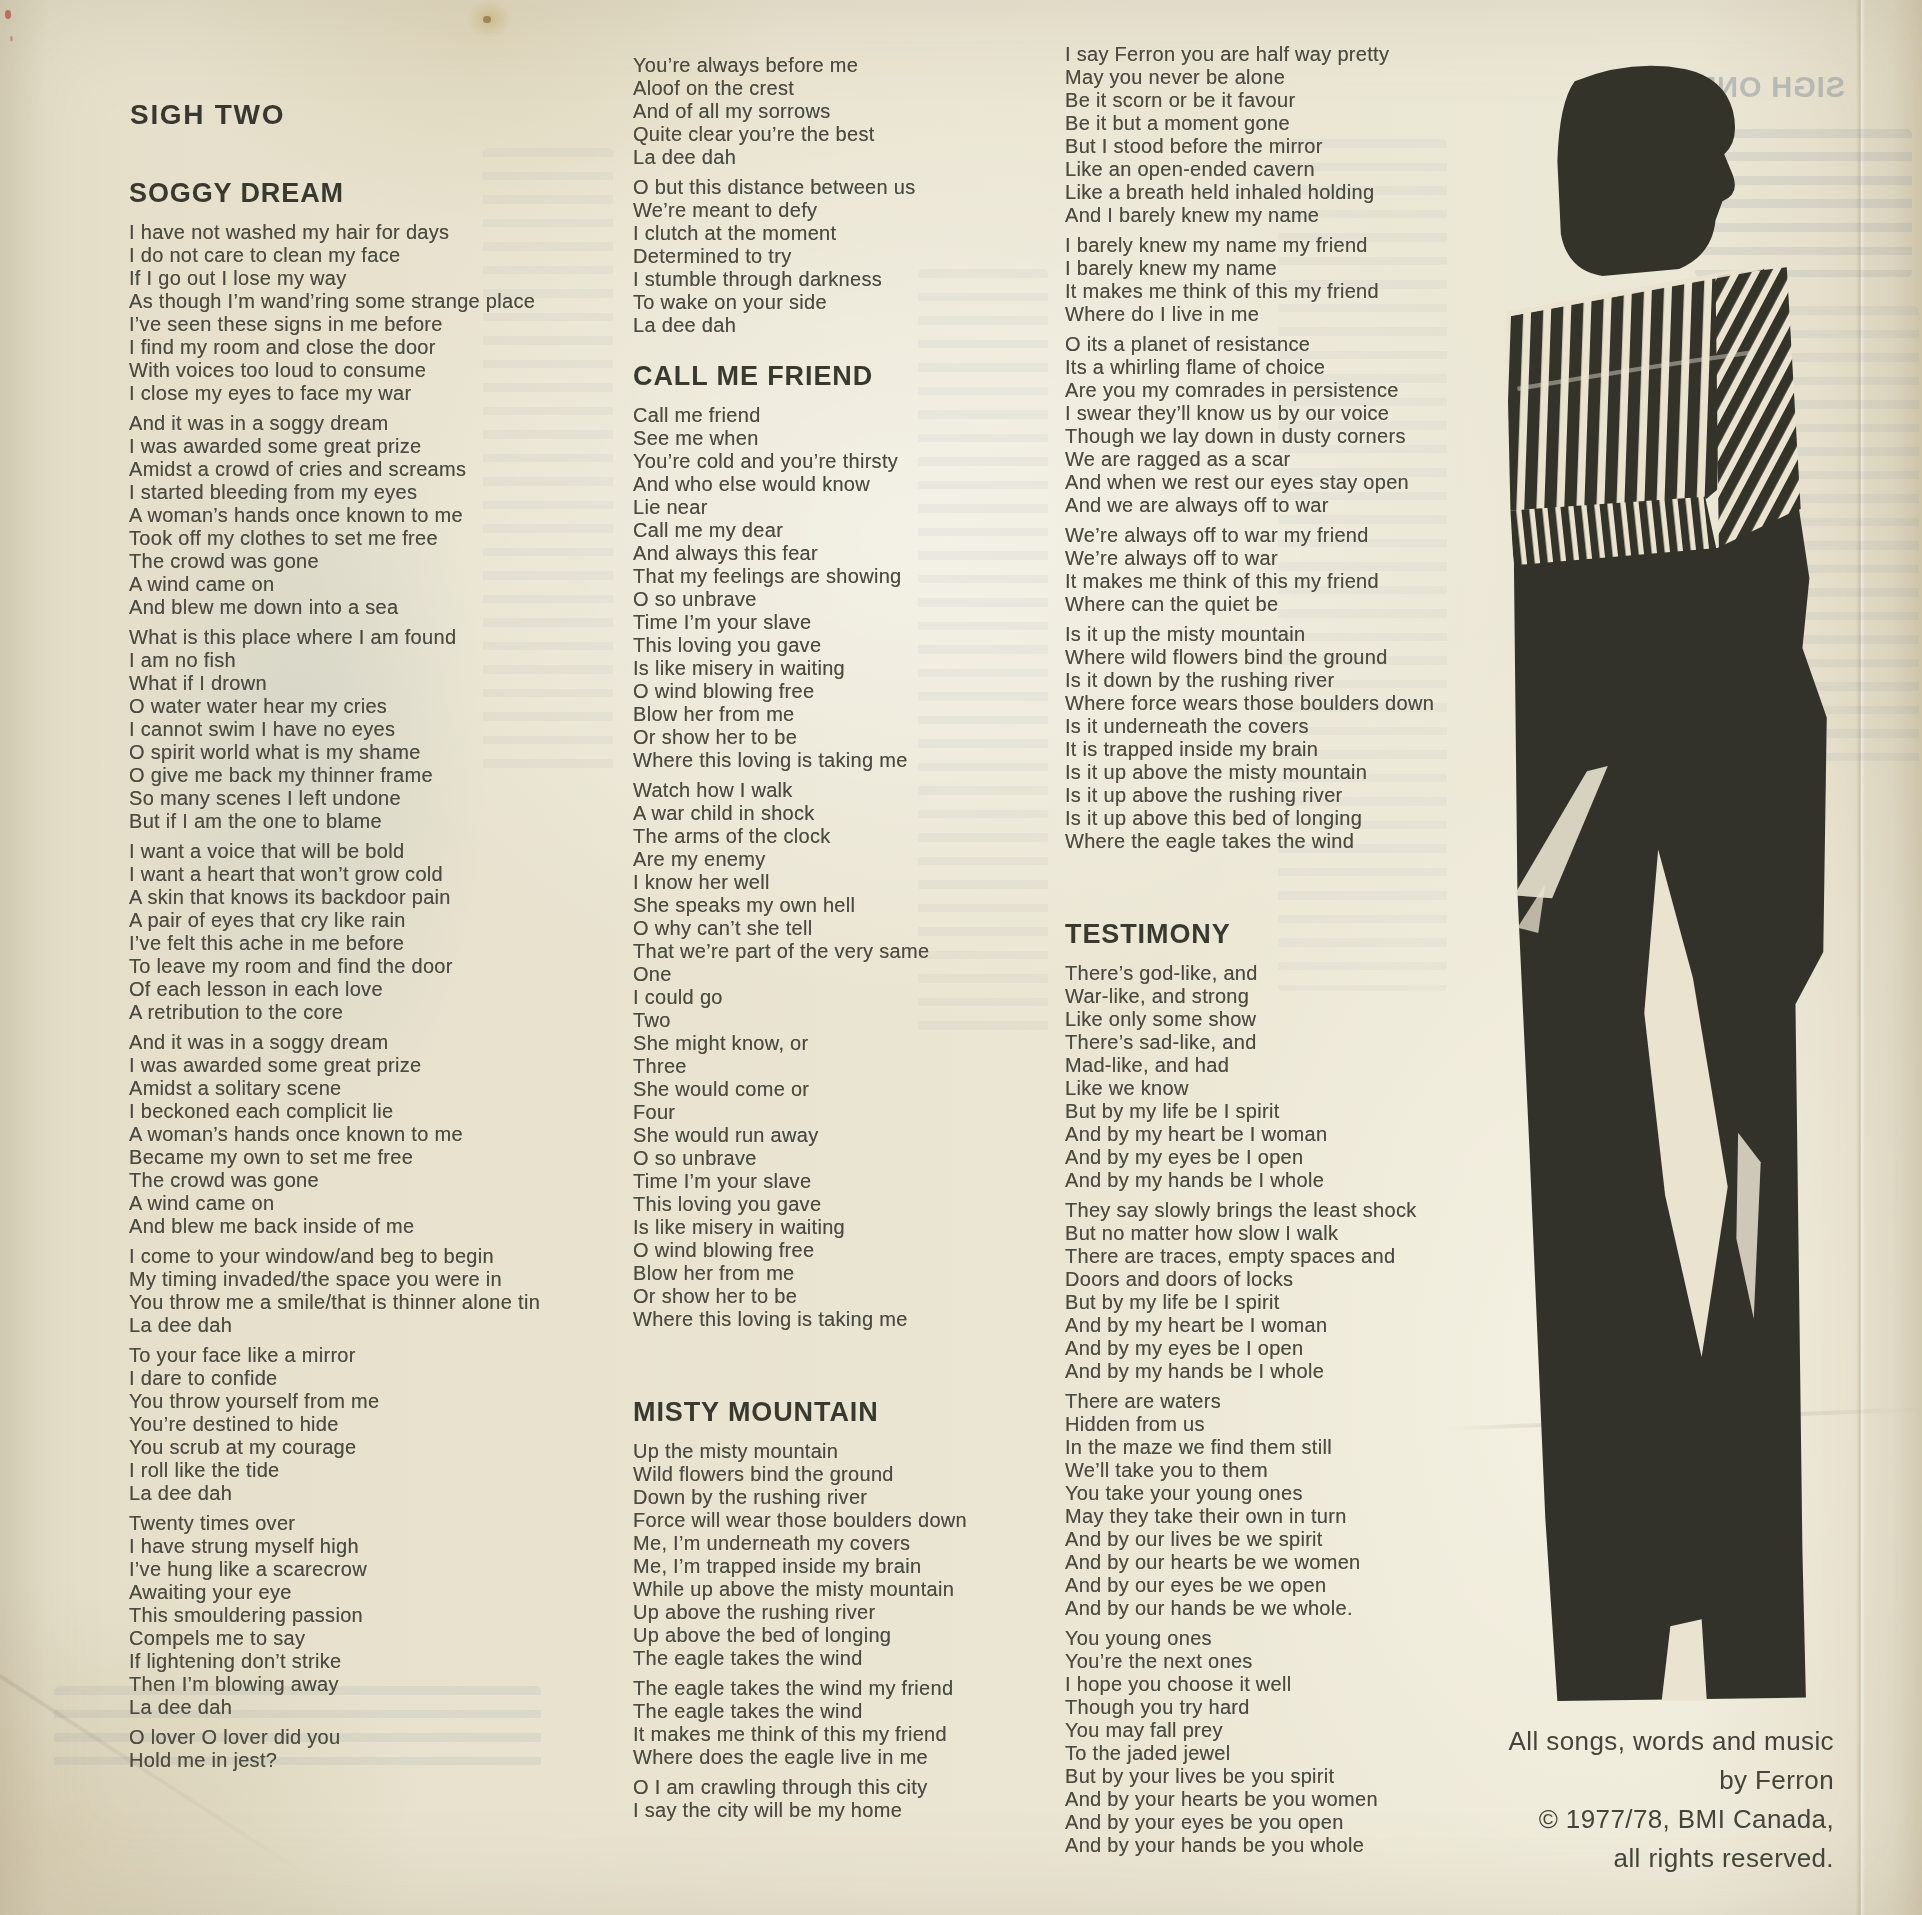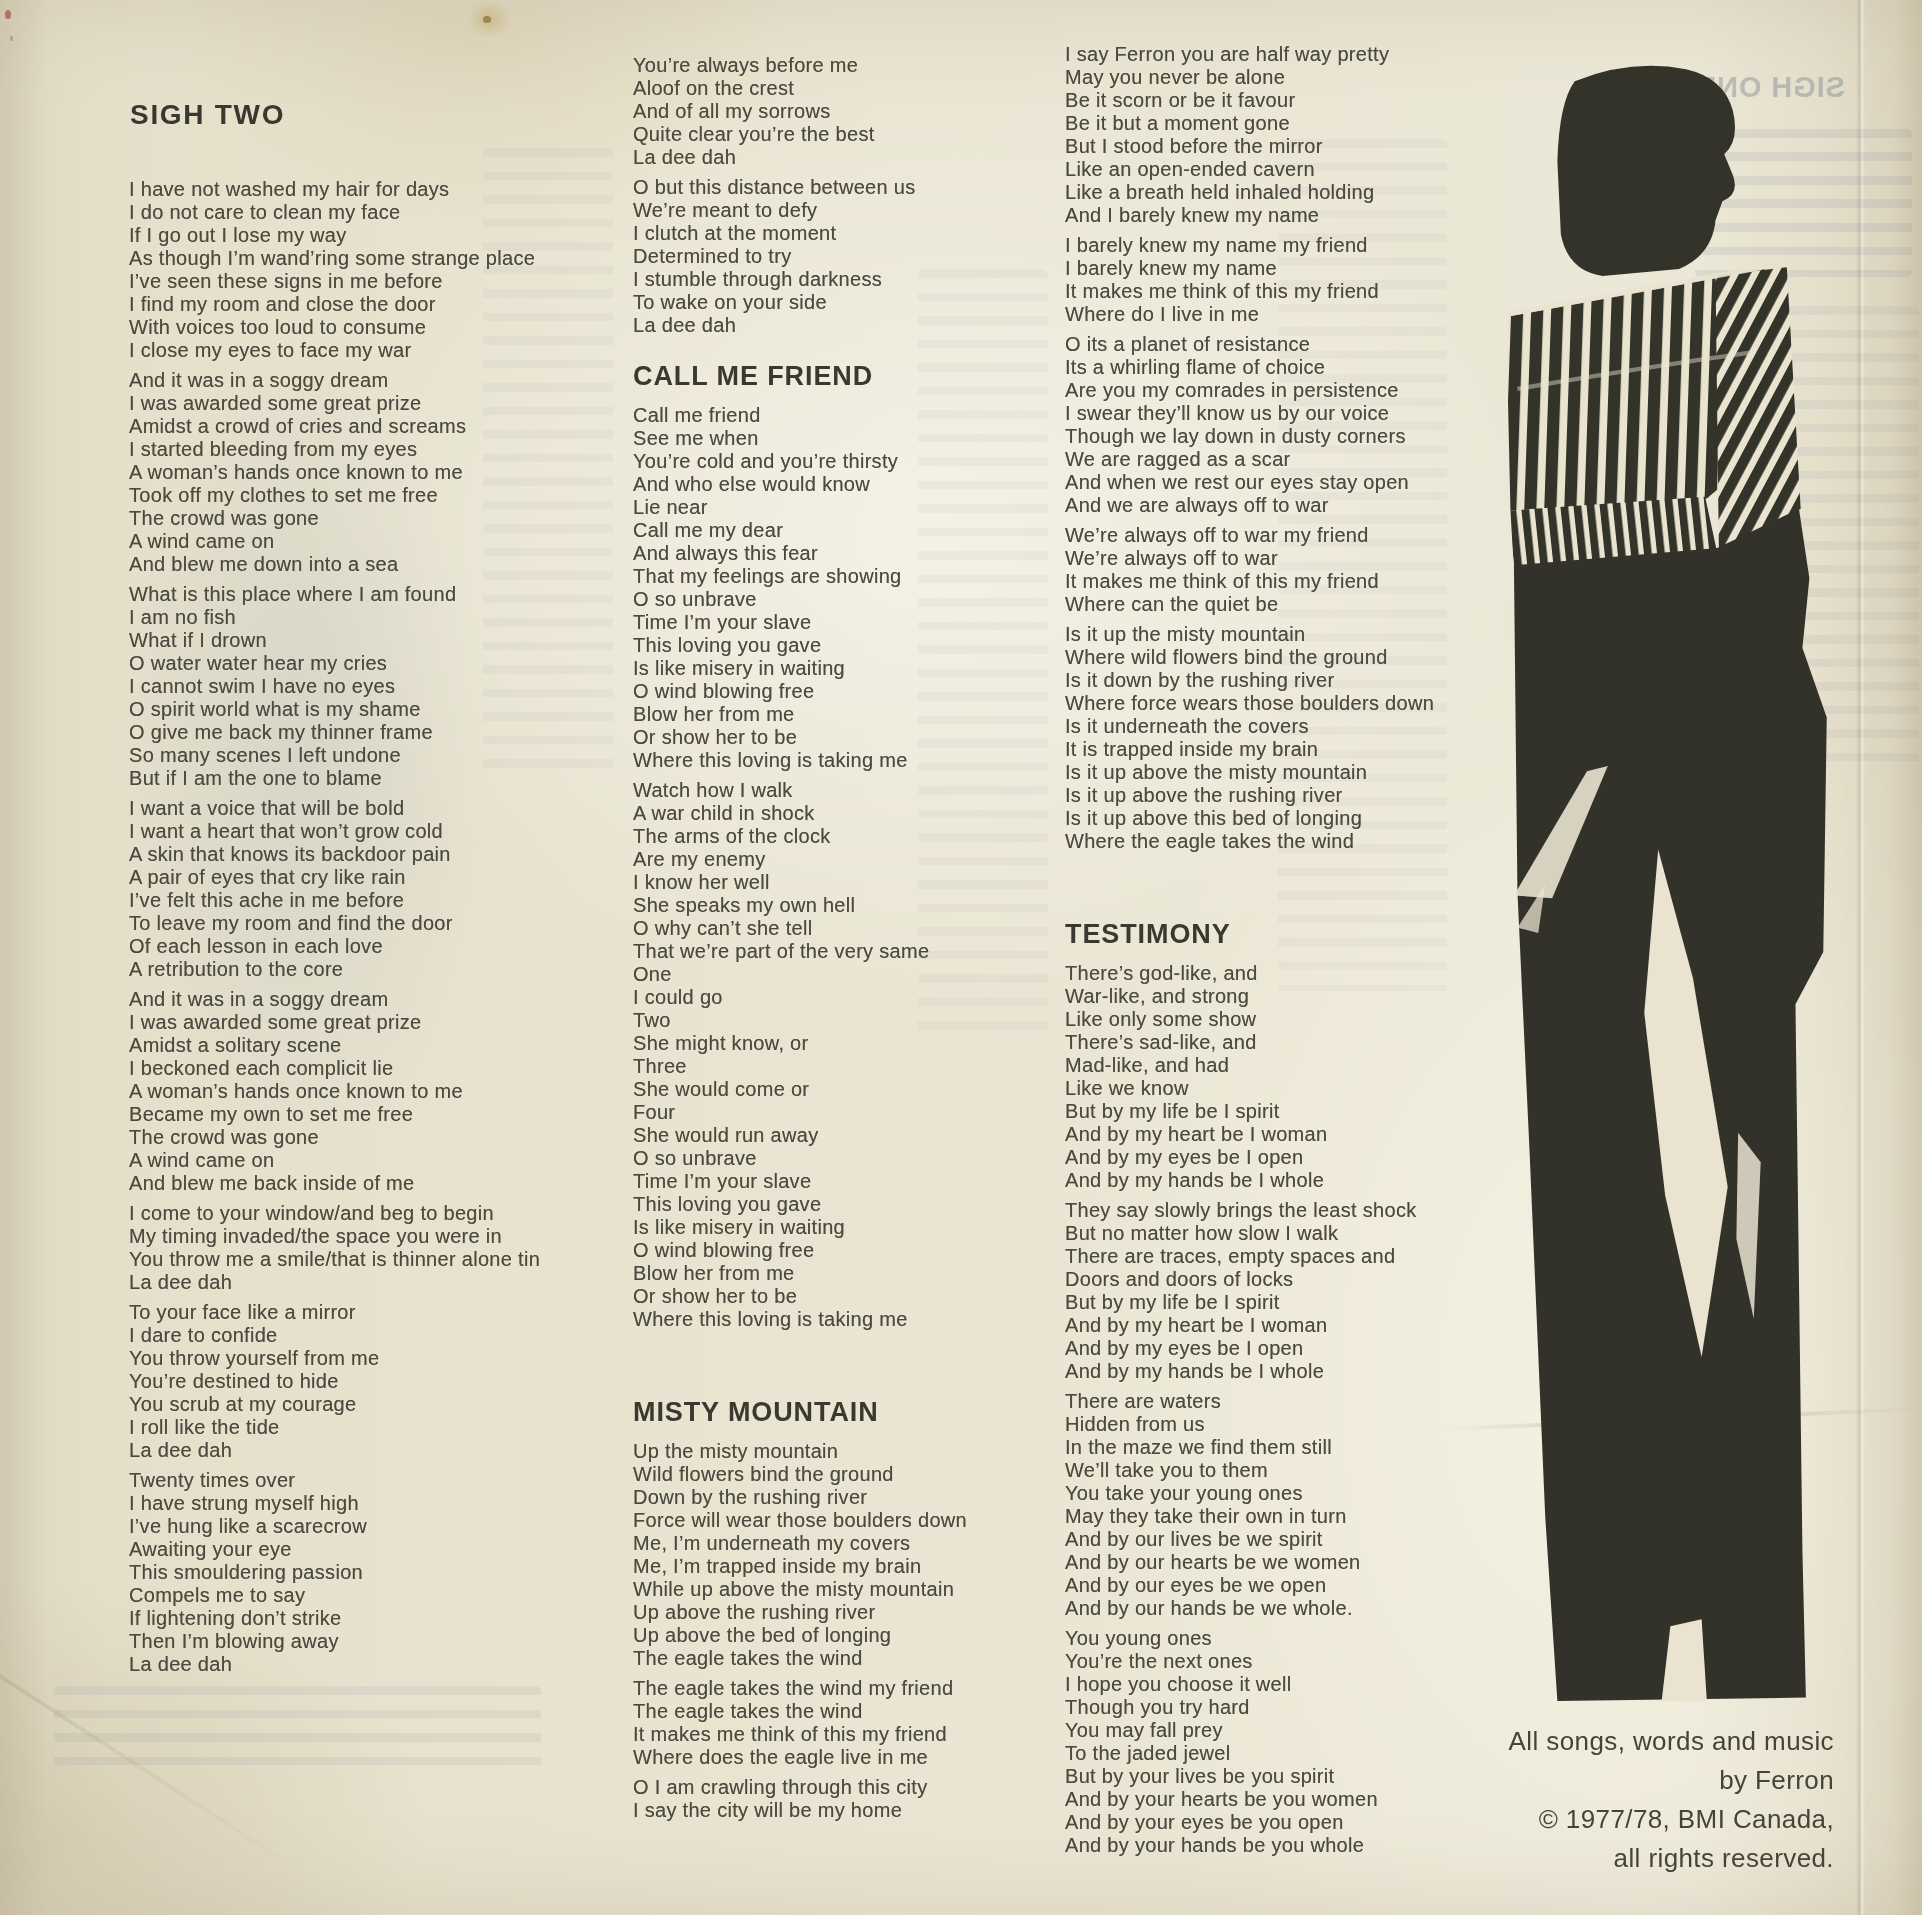--- a/index.html
+++ b/index.html
@@ -113,20 +113,21 @@
   <div class="ghost-lines" style="left:1695px;top:129px;width:217px;height:148px;"></div>
   <div class="ghost-lines" style="left:1728px;top:306px;width:191px;height:469px;opacity:0.65;"></div>
   <div class="ghost-lines" style="left:483px;top:148px;width:130px;height:626px;opacity:0.5;"></div>
   <div class="ghost-lines" style="left:918px;top:269px;width:130px;height:765px;opacity:0.5;"></div>
   <div class="ghost-lines" style="left:1278px;top:139px;width:169px;height:852px;opacity:0.45;"></div>
   <div class="ghost-lines" style="left:54px;top:1686px;width:487px;height:83px;opacity:0.8;"></div>
 
   <h1 class="page-title">SIGH TWO</h1>
 
   <div class="col col-1">
+      <div class="song-title">SOGGY DREAM</div>
       <div class="stanza">
         <div class="line">I have not washed my hair for days</div>
         <div class="line">I do not care to clean my face</div>
         <div class="line">If I go out I lose my way</div>
         <div class="line">As though I’m wand’ring some strange place</div>
         <div class="line">I’ve seen these signs in me before</div>
         <div class="line">I find my room and close the door</div>
         <div class="line">With voices too loud to consume</div>
         <div class="line">I close my eyes to face my war</div>
       </div>
@@ -191,20 +192,24 @@
       <div class="stanza">
         <div class="line">Twenty times over</div>
         <div class="line">I have strung myself high</div>
         <div class="line">I’ve hung like a scarecrow</div>
         <div class="line">Awaiting your eye</div>
         <div class="line">This smouldering passion</div>
         <div class="line">Compels me to say</div>
         <div class="line">If lightening don’t strike</div>
         <div class="line">Then I’m blowing away</div>
         <div class="line">La dee dah</div>
+      </div>
+      <div class="stanza">
+        <div class="line">O lover O lover did you</div>
+        <div class="line">Hold me in jest?</div>
       </div>
     </div>
   <div class="col col-2">
       <div class="stanza">
         <div class="line">You’re always before me</div>
         <div class="line">Aloof on the crest</div>
         <div class="line">And of all my sorrows</div>
         <div class="line">Quite clear you’re the best</div>
         <div class="line">La dee dah</div>
       </div>

